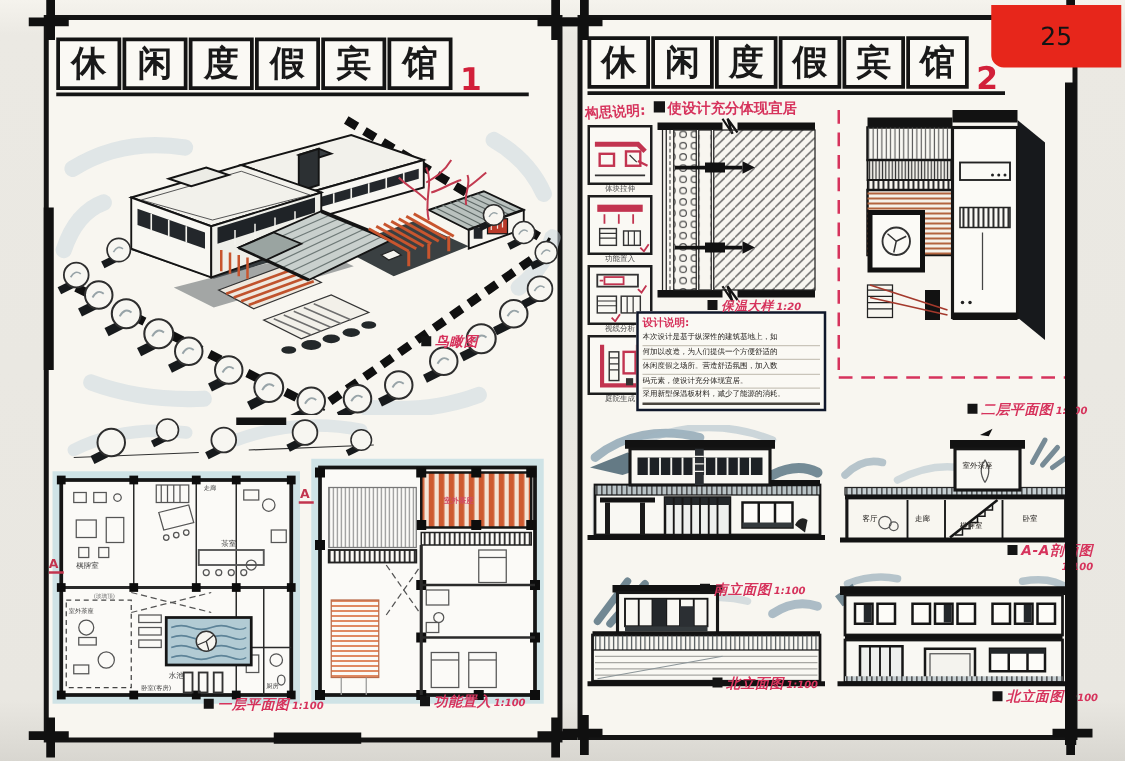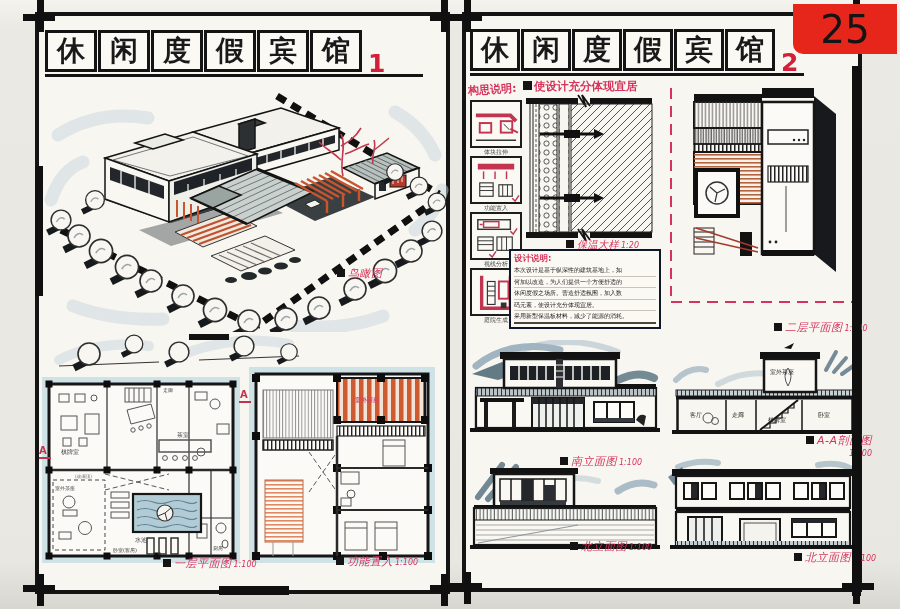--- a/index.html
+++ b/index.html
@@ -11,26 +11,26 @@
   .sheet2{left:462px;top:12px;width:400px;height:580px}
   .abs{position:absolute}
   .tick{position:absolute;background:#101010;z-index:6}
   .titlerow{position:absolute;display:flex;align-items:flex-start;z-index:3}
   .tbox{box-sizing:border-box;width:52px;height:42px;border:3px solid #141414;background:#faf9f4;
         margin-right:1px;display:flex;align-items:center;justify-content:center;
         font-size:28px;font-weight:700;color:#191919}
   .sheet2 .tbox{width:50px}
   .tnum{font-weight:700;font-size:25px;color:#d2203a;margin-left:5px;align-self:flex-end;transform:translateY(6px)}
   .tline{position:absolute;height:3px;background:#141414;z-index:2}
-  .rlabel{position:absolute;color:#d6335c;font-weight:400;font-size:11px;font-style:italic;white-space:nowrap;z-index:5;letter-spacing:.5px}
+  .rlabel{position:absolute;color:#d6335c;font-weight:700;font-size:11px;font-style:italic;white-space:nowrap;z-index:5;letter-spacing:.5px}
   .rlabel .sq{display:inline-block;width:8px;height:8px;background:#141414;margin-right:3px;font-style:normal}
   .rlabel .sc{font-size:8px;margin-left:2px;letter-spacing:0}
   .badge{position:absolute;left:793px;top:4px;width:104px;height:50px;background:#e7261b;
          border-bottom-left-radius:10px;display:flex;align-items:center;justify-content:center;
-         font-size:39px;color:#141414;z-index:7}
+         font-size:20px;color:#141414;z-index:7}
   .concept-title{position:absolute;left:2px;top:66px;color:#d6335c;font-weight:700;font-size:11px;
          transform:rotate(-3deg);z-index:4;white-space:nowrap}
   .detail-title{position:absolute;left:57px;top:63px;color:#d6335c;font-weight:700;font-size:11.5px;white-space:nowrap;z-index:4}
   .detail-title .sq{display:inline-block;width:9px;height:9px;background:#141414;margin-right:2px}
   .notes{position:absolute;left:43px;top:233px;width:152px;border:2px solid #0f172a;background:#faf9f4;
          padding:2px 3px 3px;z-index:4;box-sizing:border-box}
   .notes .nt{color:#d6335c;font-weight:700;font-size:8.5px;display:block}
   .notes .nl{font-size:6px;color:#24211e;line-height:1.75;border-bottom:1px solid #c9c5ba;white-space:nowrap;overflow:hidden}
   .notes .nl:last-child{border-bottom:2px solid #4a463e}
   .sk{position:absolute;left:2px;width:56px;text-align:center;z-index:4}
@@ -772,21 +772,21 @@
           <line x1="106" y1="58" x2="106" y2="88"></line>
       </g>
       <rect x="126" y="62" width="40" height="20" fill="#fdfcf9" stroke="#161616" stroke-width="2"></rect>
       <line x1="139" y1="62" x2="139" y2="82" stroke="#161616" stroke-width="2"></line>
       <line x1="152" y1="62" x2="152" y2="82" stroke="#161616" stroke-width="2"></line>
       <rect x="126" y="78" width="40" height="4" fill="#343a3d"></rect>
       <rect x="148" y="44" width="40" height="5" fill="#121212"></rect>
       <path d="M168,80 q4,-8 10,-4 l-2,10" fill="#222"></path>
       <rect x="2" y="88" width="190" height="4" fill="#121212"></rect>
     </svg>
-    <div class="rlabel" style="left:94px;top:438px">
+    <div class="rlabel" style="left:94px;top:448px">
       <span class="sq"></span><span>南立面图</span><span class="sc">1:100</span>
     </div>
 
     <svg class="abs" style="left:202px;top:324px" width="192" height="98" viewBox="0 0 192 98">
       <defs>
         <pattern id="eB" patternUnits="userSpaceOnUse" width="4" height="6">
             <rect width="4" height="6" fill="#c6cfd2"></rect>
             <line x1="1.5" y1="0" x2="1.5" y2="6" stroke="#333" stroke-width="1"></line>
           </pattern>
       </defs>

